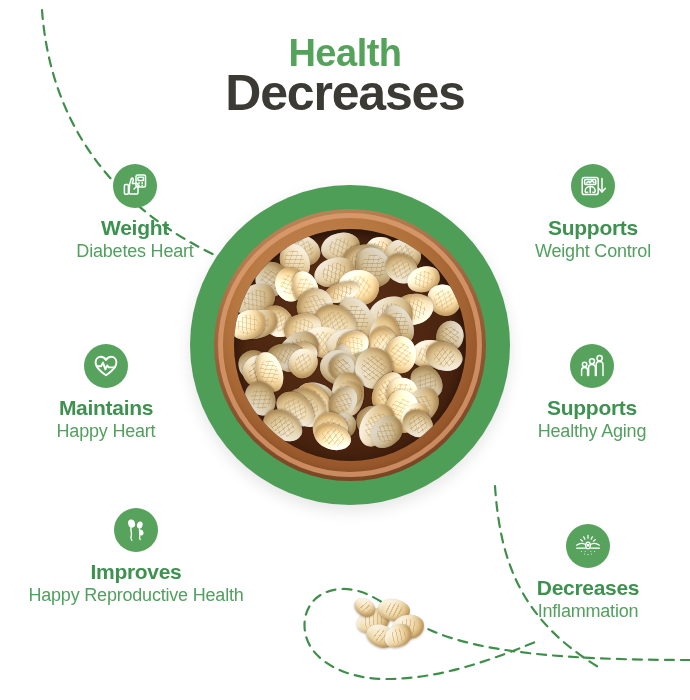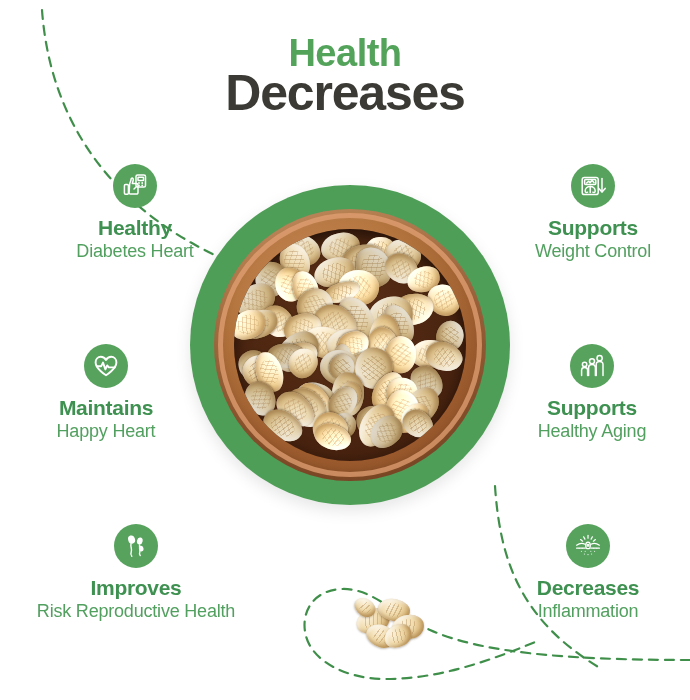--- a/index.html
+++ b/index.html
@@ -150,21 +150,21 @@
     font-size:18px;
     font-weight:normal;
     color:#52a05f;
     line-height:1.15;
     margin-top:2px;
     letter-spacing:-0.2px;
   }
 
   #b-diabetes{ left:20px;  top:164px; }
   #b-heart{    left:-9px;  top:344px; }
-  #b-repro{    left:21px;  top:524px; }
+  #b-repro{    left:21px;  top:508px; }
   #b-weight{   left:478px; top:164px; }
   #b-aging{    left:477px; top:344px; }
   #b-inflam{   left:473px; top:524px; }
 </style>
 </head>
 <body>
 
 <div id="stage">
 
   <svg id="decor" viewBox="0 0 690 700">
@@ -280,21 +280,21 @@
         <circle cx="21.2" cy="11" r="0.9" fill="#fff" stroke="none"></circle>
         <circle cx="18" cy="13.3" r="0.9" fill="#fff" stroke="none"></circle>
         <circle cx="21.2" cy="13.3" r="0.9" fill="#fff" stroke="none"></circle>
         <path d="M15 15 L13 17"></path>
         <path d="M8.6 12.4 C8.6 10.4 10 9.6 10 7.6 C10 6.4 10.9 5.8 11.6 6.2 C12.3 6.6 12.4 8 11.9 9.4
                  C11.6 10.3 11.3 11 11.3 11.6 L15.6 11.6 C16.5 11.6 17 12.3 17 13 L17 20.4
                  C17 21.4 16.2 22.1 15.2 22.1 L9.4 22.1 C8.6 22.1 8.1 21.6 8.1 20.8 Z"></path>
         <rect x="3.4" y="12.6" width="4" height="9.6" rx="1.1"></rect>
       </svg>
     </div>
-    <span class="b-title">Healthy</span>
+    <span class="b-title">Weight</span>
     <span class="b-sub">Diabetes Heart</span>
   </div>
 
   <div class="benefit" id="b-heart">
     <div class="icon-circle">
       <svg width="28" height="28" viewBox="0 0 28 28" fill="none" stroke="#ffffff" stroke-width="1.9" stroke-linecap="round" stroke-linejoin="round">
         <path d="M14 23.2 C14 23.2 3.6 16.8 3.6 10.4 C3.6 7.1 6 4.8 8.8 4.8
                  C11 4.8 13 6.2 14 8 C15 6.2 17 4.8 19.2 4.8
                  C22 4.8 24.4 7.1 24.4 10.4 C24.4 16.8 14 23.2 14 23.2 Z"></path>
         <path d="M5.2 14.2 L9.2 14.2 L11 10.6 L13.4 17.4 L15.2 13.4 L16.8 15.4 L22.8 15.4"></path>
@@ -308,21 +308,21 @@
     <div class="icon-circle">
       <svg width="28" height="28" viewBox="0 0 28 28" fill="none" stroke="#ffffff" stroke-width="1.4" stroke-linecap="round" stroke-linejoin="round">
         <ellipse cx="9.6" cy="7.6" rx="3.4" ry="4.2" transform="rotate(-18 9.6 7.6)" fill="#fff" stroke="none"></ellipse>
         <path d="M9 12 C8.2 15, 10.4 17, 9.2 20 C8.4 22, 9 23.4, 9.8 24.2"></path>
         <ellipse cx="17.8" cy="9" rx="2.8" ry="3.6" transform="rotate(14 17.8 9)" fill="#fff" stroke="none"></ellipse>
         <path d="M17.6 13 C17 15.6, 18.8 17.4, 17.8 20 C17.2 21.6, 17.6 22.8, 18.2 23.4"></path>
         <ellipse cx="19.2" cy="16.6" rx="2.3" ry="2.9" transform="rotate(-8 19.2 16.6)" fill="#fff" stroke="none"></ellipse>
       </svg>
     </div>
     <span class="b-title">Improves</span>
-    <span class="b-sub">Risk Reproductive Health</span>
+    <span class="b-sub">Happy Reproductive Health</span>
   </div>
 
   <div class="benefit" id="b-weight">
     <div class="icon-circle">
       <svg width="28" height="28" viewBox="0 0 28 28" fill="none" stroke="#ffffff" stroke-width="1.5" stroke-linecap="round" stroke-linejoin="round">
         <rect x="3.2" y="5.4" width="16" height="17.2" rx="2.2"></rect>
         <rect x="5.6" y="7.6" width="11.2" height="5" rx="1"></rect>
         <path d="M7.6 11 L9.6 9.2 L11 10.6 L13.2 8.4 L15 10.8"></path>
         <path d="M11.2 14.6 C8.2 14.6, 6.2 16.6, 6.2 19 C6.2 20.4, 7.4 20.8, 8.6 20.2"></path>
         <path d="M11.2 14.6 C14.2 14.6, 16.2 16.6, 16.2 19 C16.2 20.4, 15 20.8, 13.8 20.2"></path>

